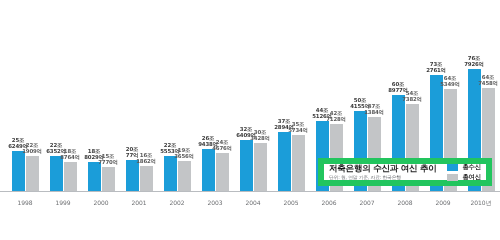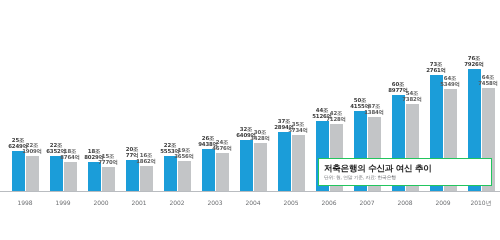--- a/index.html
+++ b/index.html
@@ -85,21 +85,21 @@
     letter-spacing: -0.1px;
   }
   
   .legend-panel {
     position: absolute;
     left: 318px;
     top: 158px;
     width: 174px;
     height: 28px;
     background: #ffffff;
-    border: 1px solid #22c55e;
+    border: 6px solid #22c55e;
     box-sizing: border-box;
     display: flex;
     flex-direction: row;
     align-items: center;
     padding: 0 5px;
   }
   .legend-text {
     flex: 1 1 auto;
     display: flex;
     flex-direction: column;
@@ -354,15 +354,25 @@
       <div class="x-label" style="left: 462px; width: 38px;">2010년</div>
     </div>
 
   <div class="axis-line" style="bottom:20px;"></div>
 
   <div class="legend-panel">
     <div class="legend-text">
       <div class="legend-title">저축은행의 수신과 여신 추이</div>
       <div class="legend-sub">단위: 원, 연말 기준, 자료: 한국은행</div>
     </div>
+    <div class="legend-keys">
+      <div class="legend-key">
+        <span class="legend-swatch blue"></span>
+        <span class="legend-key-label">총수신</span>
+      </div>
+      <div class="legend-key">
+        <span class="legend-swatch gray"></span>
+        <span class="legend-key-label">총여신</span>
+      </div>
+    </div>
   </div>
 
 </div>
 
 </body></html>

